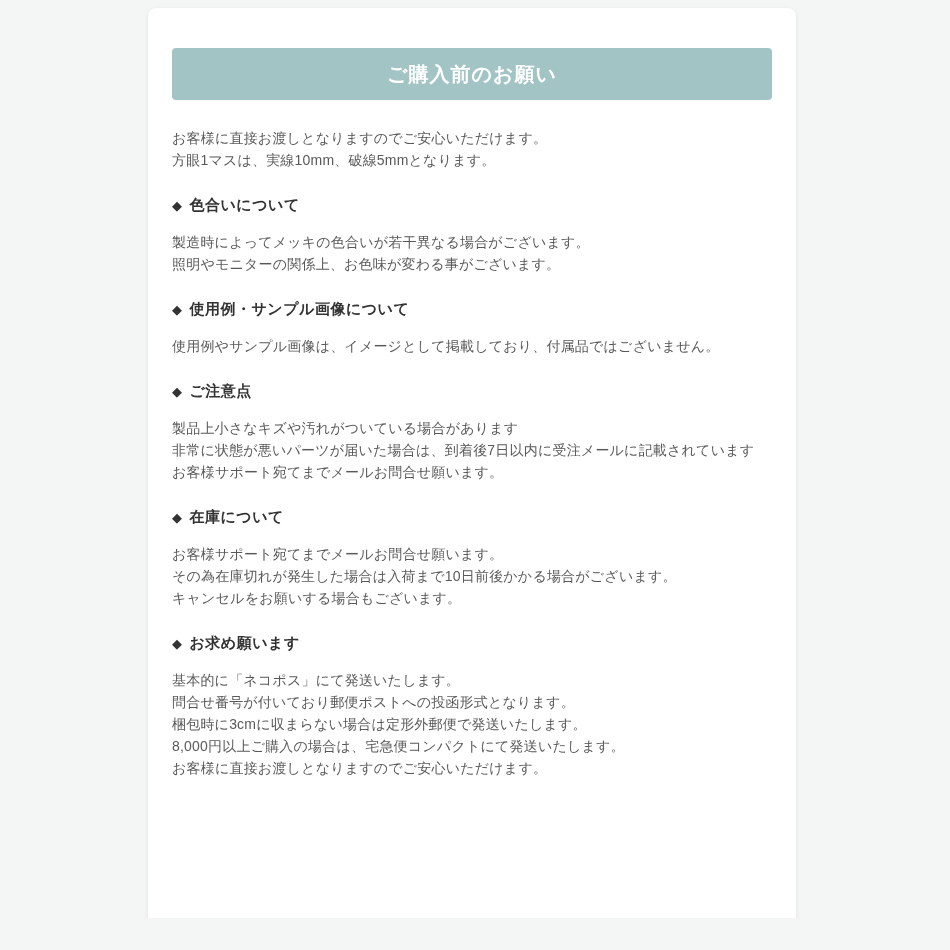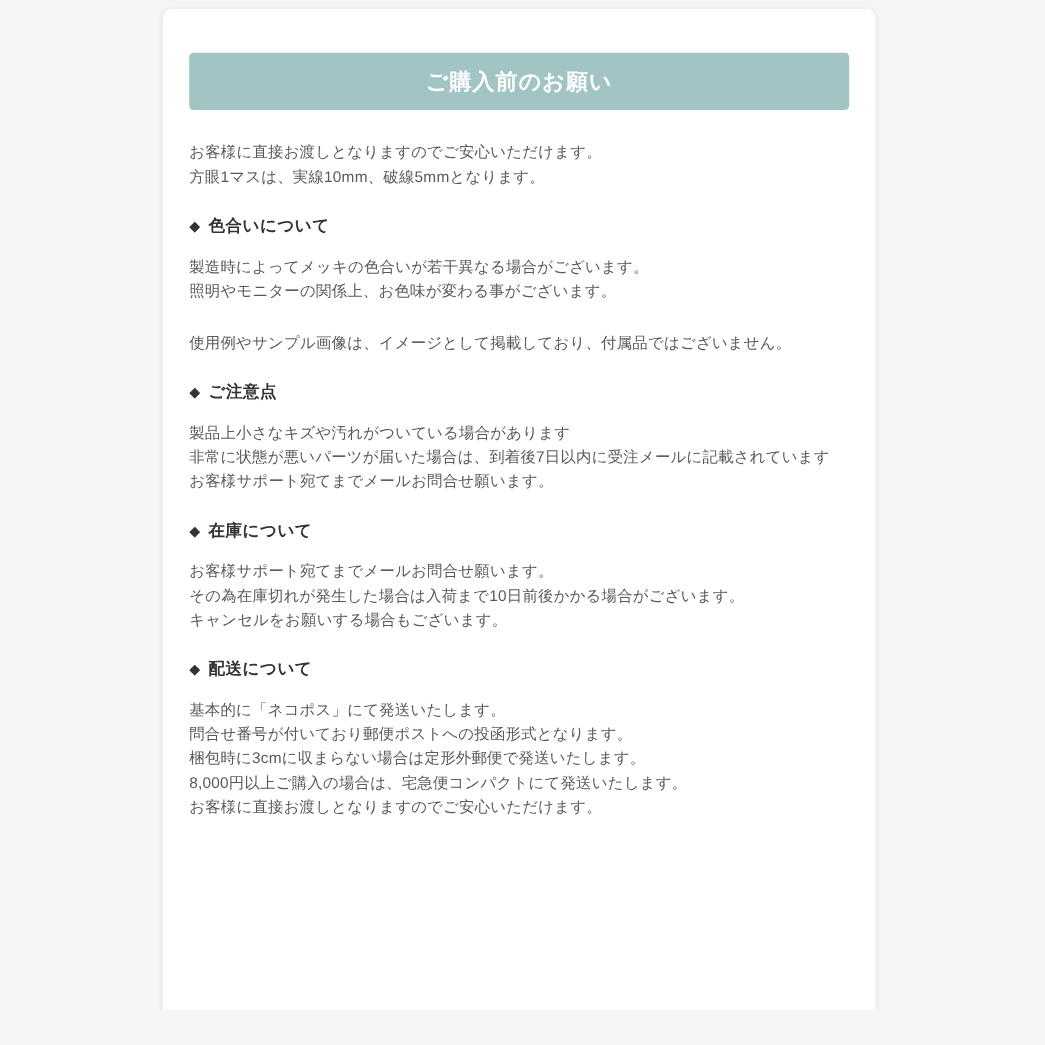--- a/index.html
+++ b/index.html
@@ -94,39 +94,40 @@
       <p>方眼1マスは、実線10mm、破線5mmとなります。</p>
     </section>
 
     <section>
       <h2><span class="bullet">◆</span><span>色合いについて</span></h2>
       <p>製造時によってメッキの色合いが若干異なる場合がございます。</p>
       <p>照明やモニターの関係上、お色味が変わる事がございます。</p>
     </section>
 
     <section>
+      <h2><span class="bullet">◆</span><span>使用例・サンプル画像について</span></h2>
       <p>使用例やサンプル画像は、イメージとして掲載しており、付属品ではございません。</p>
     </section>
 
     <section>
       <h2><span class="bullet">◆</span><span>ご注意点</span></h2>
       <p>製品上小さなキズや汚れがついている場合があります</p>
       <p>非常に状態が悪いパーツが届いた場合は、到着後7日以内に受注メールに記載されています</p>
       <p>お客様サポート宛てまでメールお問合せ願います。</p>
     </section>
 
     <section>
       <h2><span class="bullet">◆</span><span>在庫について</span></h2>
       <p>お客様サポート宛てまでメールお問合せ願います。</p>
       <p>その為在庫切れが発生した場合は入荷まで10日前後かかる場合がございます。</p>
       <p>キャンセルをお願いする場合もございます。</p>
     </section>
 
     <section>
-      <h2><span class="bullet">◆</span><span>配送について</span></h2>
+      <h2><span class="bullet">◆</span><span>お求め願います</span></h2>
       <p>基本的に「ネコポス」にて発送いたします。</p>
       <p>問合せ番号が付いており郵便ポストへの投函形式となります。</p>
       <p>梱包時に3cmに収まらない場合は定形外郵便で発送いたします。</p>
       <p>8,000円以上ご購入の場合は、宅急便コンパクトにて発送いたします。</p>
       <p>お客様に直接お渡しとなりますのでご安心いただけます。</p>
     </section>
 
 
   </div>
 </div>

